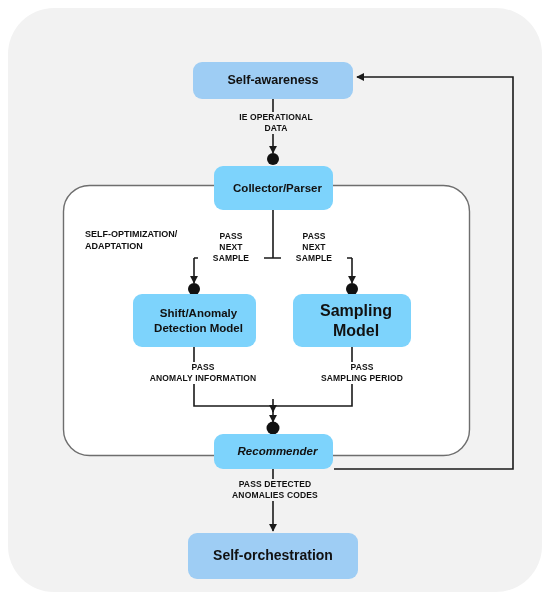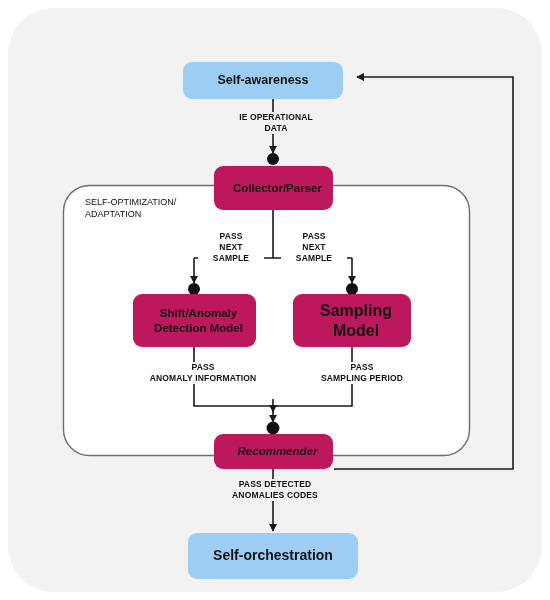--- a/index.html
+++ b/index.html
@@ -43,21 +43,21 @@
     text-align: center;
     border-radius: 9px;
     font-weight: bold;
     color: #111111;
     line-height: 1.25;
   }
   .node-blue {
     background: #9ecdf4;
   }
   .node-orange {
-    background: #be185d;
+    background: #7dd3fc;
     padding-left: 8px;
   }
   .node-label {
     display: block;
     white-space: pre-line;
   }
   .wire-label {
     position: absolute;
     font-size: 8.5px;
     font-weight: bold;
@@ -68,25 +68,26 @@
     white-space: pre-line;
     background: #f2f2f2;
     padding: 0 2px;
   }
   .wire-label.on-white {
     background: #ffffff;
   }
   .group-title {
     position: absolute;
     font-size: 9px;
-    font-weight: normal;
+    font-weight: bold;
     color: #111111;
     line-height: 1.3;
     text-align: left;
     white-space: pre-line;
+    margin-top: 32px;
   }
 </style>
 </head>
 <body>
 
 <div id="canvas">
 
   <div class="canvas-bg"></div>
 
   <svg class="wires" viewBox="0 0 550 600" xmlns="http://www.w3.org/2000/svg">
@@ -114,21 +115,21 @@
     <circle cx="273" cy="428" r="6.5" fill="#111111"></circle>
 
     <path d="M 273 469 L 273 531" stroke="#1a1a1a" stroke-width="1.6" fill="none" marker-end="url(#arrow)"></path>
 
     <path d="M 334 469 L 513 469 L 513 77 L 357 77" stroke="#1a1a1a" stroke-width="1.6" fill="none" marker-end="url(#arrow)"></path>
   </svg>
 
   <div class="group-title" style="left:85px; top:197px;">SELF-OPTIMIZATION/
 ADAPTATION</div>
 
-  <div class="node node-blue" style="left:183px; top:62px; width:160px; height:37px; font-size:12.5px;">
+  <div class="node node-blue" style="left:193px; top:62px; width:160px; height:37px; font-size:12.5px;">
     <span class="node-label">Self-awareness</span>
   </div>
 
   <div class="node node-orange" style="left:214px; top:166px; width:119px; height:44px; font-size:11.5px;">
     <span class="node-label">Collector/Parser</span>
   </div>
 
   <div class="node node-orange" style="left:133px; top:294px; width:123px; height:53px; font-size:11.5px;">
     <span class="node-label">Shift/Anomaly
 Detection Model</span>

